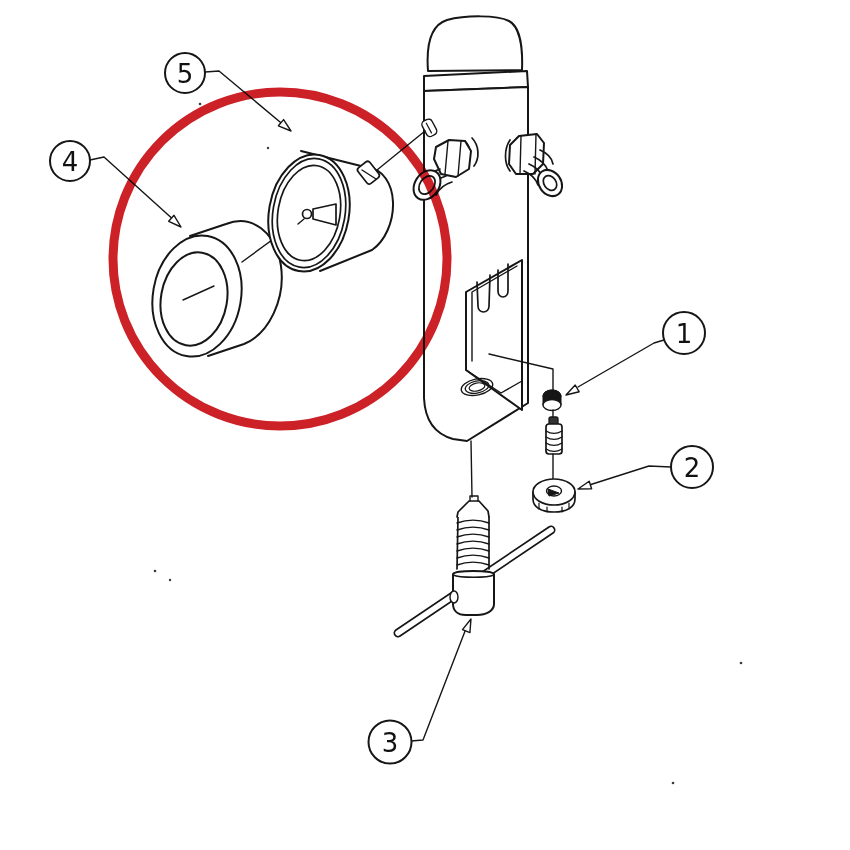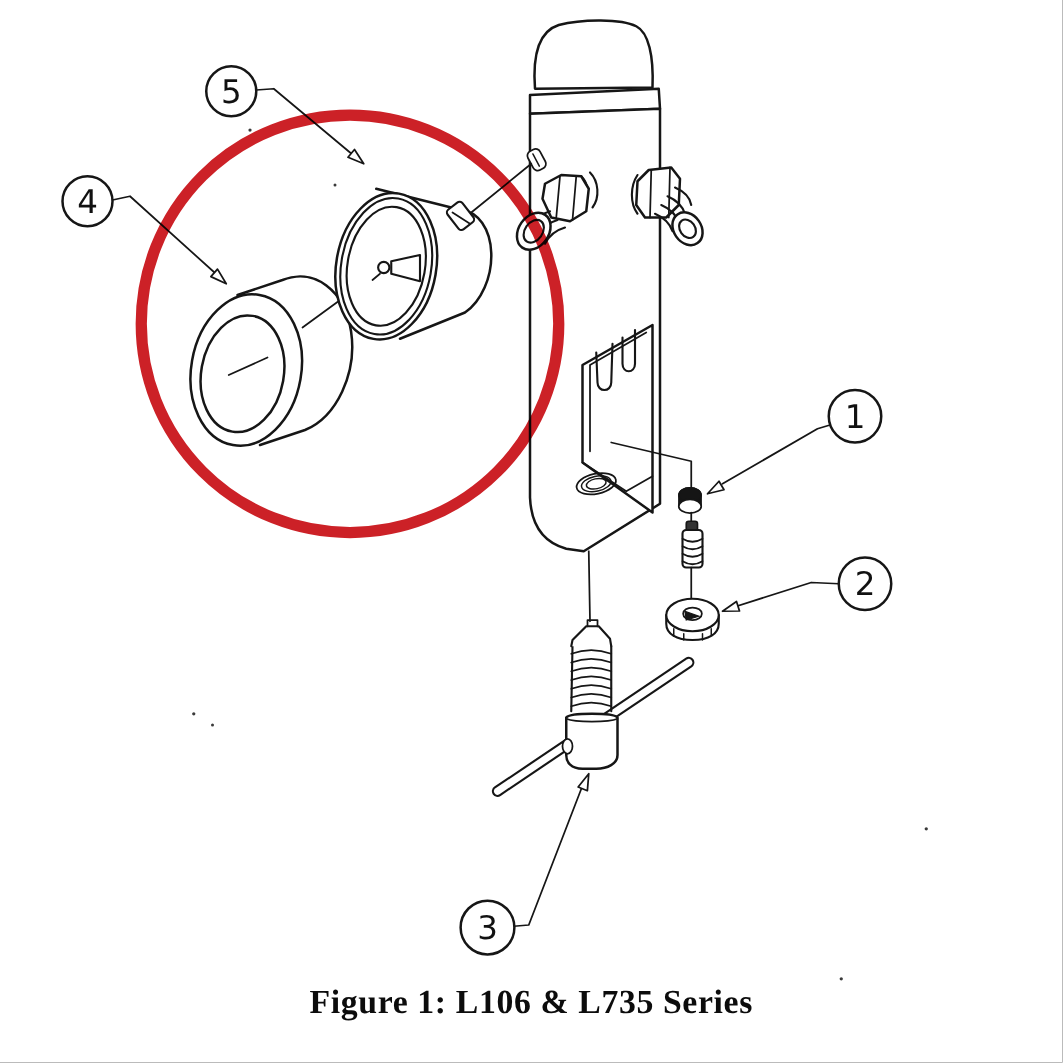--- a/index.html
+++ b/index.html
@@ -189,14 +189,13 @@
     <circle class="dot" cx="268" cy="148" r="1.2"></circle>
     <circle class="dot" cx="155" cy="571" r="1.3"></circle>
     <circle class="dot" cx="170" cy="580" r="1.2"></circle>
     <circle class="dot" cx="741" cy="663" r="1.3"></circle>
     <circle class="dot" cx="673" cy="783" r="1.3"></circle>
   </g>
 
   <circle id="highlight" cx="280" cy="259" r="167" fill="none" stroke-width="9" stroke="#cc2127"></circle>
 </svg>
 
-<div id="caption">Figure 1:  L106 &amp; L735 Series</div>
 </div>
 
 </body></html>

